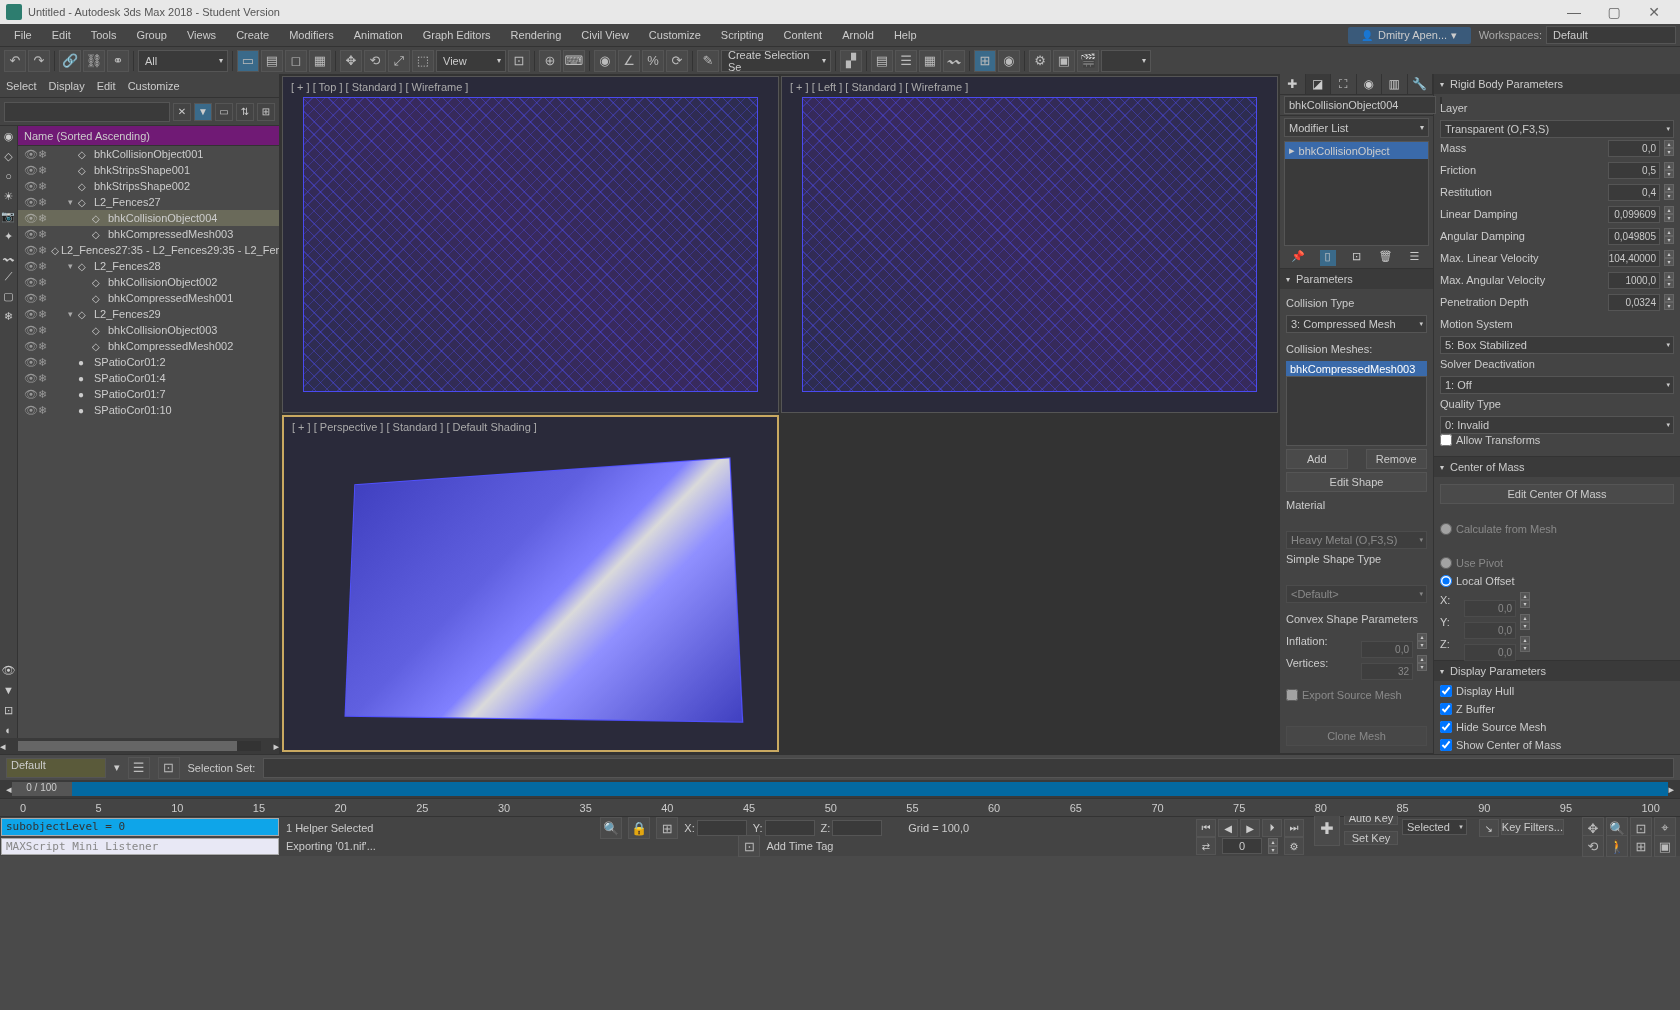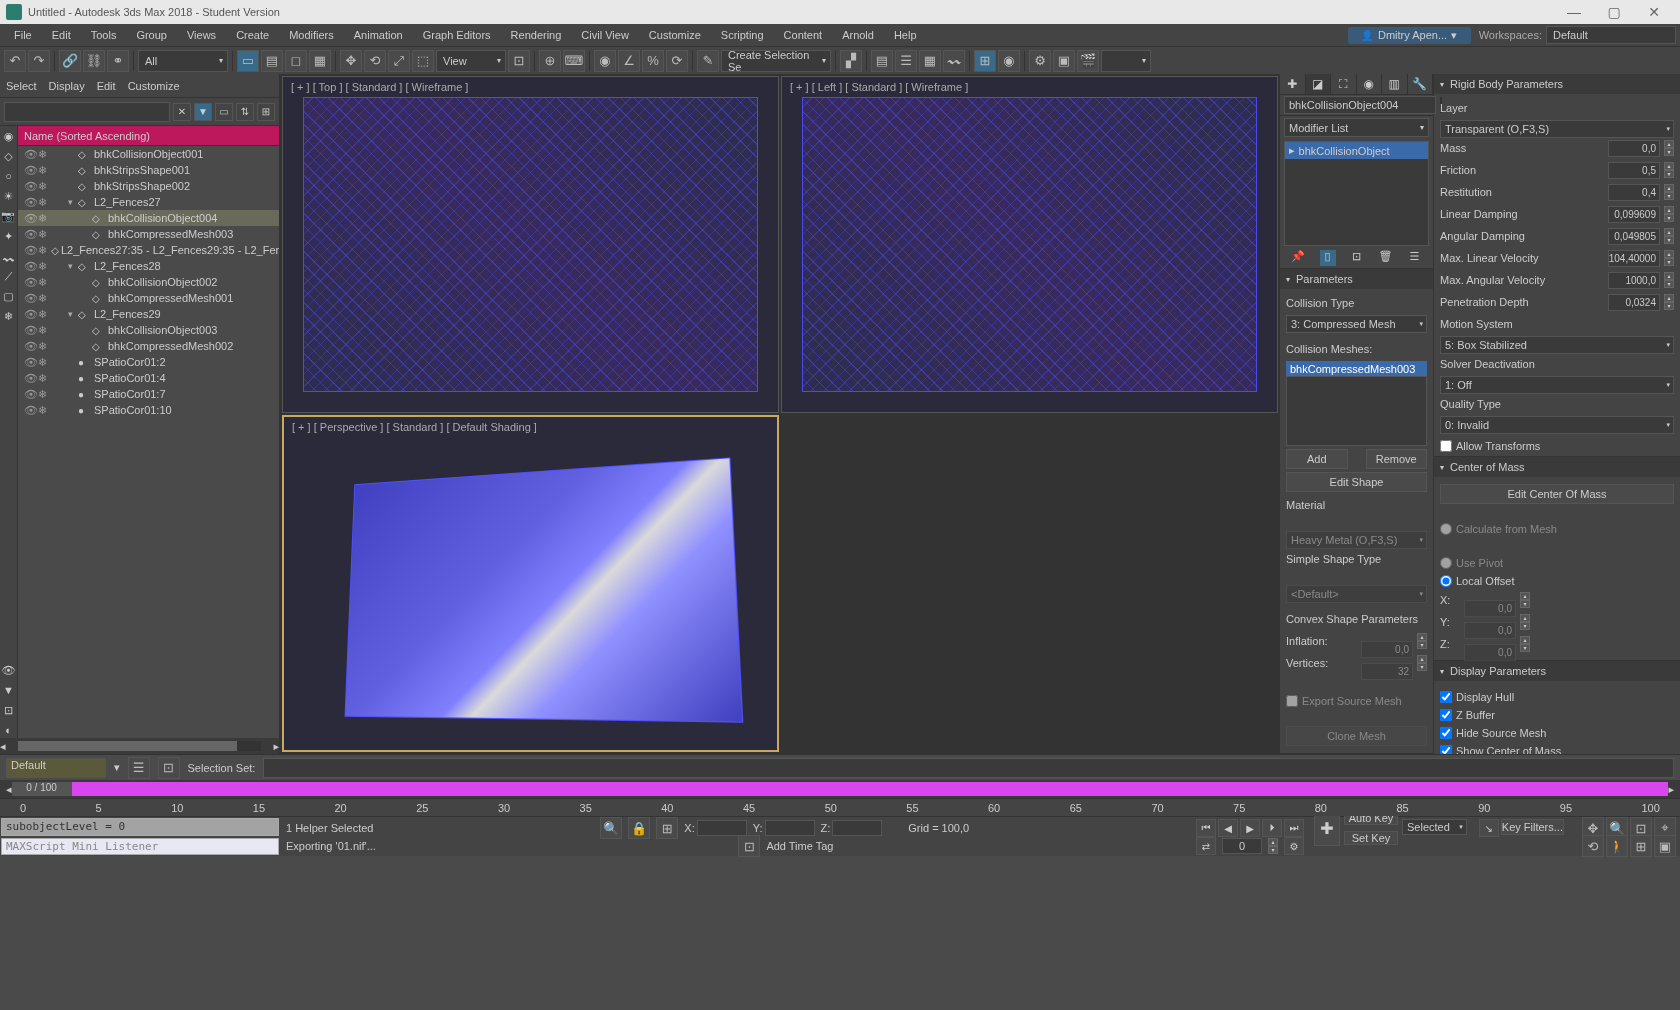--- a/index.html
+++ b/index.html
@@ -25,21 +25,21 @@
 .leftcol { width:280px; background:#444; border-right:1px solid #333; display:flex; flex-direction:column; }
 .cmdrow { height:24px; display:flex; align-items:center; padding:0 6px; gap:12px; border-bottom:1px solid #333; }
 .cmditem { cursor:pointer; }
 .searchrow { height:28px; display:flex; align-items:center; padding:0 4px; gap:3px; border-bottom:1px solid #333; }
 .searchinput { flex:1; height:20px; background:#3a3a3a; border:1px solid #555; padding:0 4px; }
 .sbtn { width:18px; height:18px; border:1px solid #555; display:inline-flex; align-items:center; justify-content:center; font-size:10px; cursor:pointer; }
 .scenelist { flex:1; display:flex; overflow:hidden; }
 .sceneicons { width:18px; background:#444; border-right:1px solid #333; display:flex; flex-direction:column; align-items:center; padding-top:4px; gap:6px; }
 .sceneicons div { width:14px; height:14px; font-size:11px; text-align:center; cursor:pointer; }
 .scenetree { flex:1; overflow:auto; background:#4a4a4a; }
-.treehdr { height:20px; background:#be185d; display:flex; align-items:center; padding-left:6px; border-bottom:1px solid #333; }
+.treehdr { height:20px; background:#701a75; display:flex; align-items:center; padding-left:6px; border-bottom:1px solid #333; }
 .treeitem { height:16px; display:flex; align-items:center; padding-left:6px; white-space:nowrap; overflow:hidden; }
 .treeitem.selected { background:#6a6a5a; }
 .treeitem .eye { width:12px; margin-right:2px; opacity:.6; }
 .treeitem .frz { width:12px; margin-right:4px; opacity:.6; }
 .expander { width:10px; font-size:9px; color:#aaa; }
 .nodeicon { width:14px; font-size:10px; margin-right:2px; }
 .leftscroll { height:16px; background:#3a3a3a; display:flex; align-items:center; }
 .leftscroll .track { flex:1; height:10px; background:#333; margin:0 12px; position:relative; }
 .leftscroll .thumb { position:absolute; height:10px; background:#666; }
 .viewports { flex:1; background:#333; display:grid; grid-template-columns:1fr 1fr; grid-template-rows:1fr 1fr; gap:2px; padding:2px; }
@@ -72,36 +72,36 @@
 .propdrop { height:18px; background:#3a3a3a; border:1px solid #555; padding:0 16px 0 4px; position:relative; font-size:11px; display:flex; align-items:center; }
 .propdrop::after { content:"▾"; position:absolute; right:3px; font-size:7px; }
 .propdrop.full { width:100%; }
 .listitem { background:#3a6aaa; padding:2px 4px; color:#fff; font-size:11px; }
 .btnrow { display:flex; gap:18px; margin:3px 0; }
 .pbtn { flex:1; height:20px; background:#4a4a4a; border:1px solid #555; display:flex; align-items:center; justify-content:center; cursor:pointer; font-size:11px; }
 .spinval { width:52px; height:17px; background:#3a3a3a; border:1px solid #555; text-align:right; padding:0 3px; font-size:10px; display:flex; align-items:center; justify-content:flex-end; }
 .spinbtns { width:10px; display:flex; flex-direction:column; }
 .spinbtns div { height:8px; background:#555; border:1px solid #666; font-size:6px; text-align:center; line-height:6px; }
 .proppanel { flex:1; display:flex; flex-direction:column; overflow-y:auto; }
-.cbrow { display:flex; align-items:flex-end; height:18px; gap:4px; }
+.cbrow { display:flex; align-items:flex-start; height:18px; gap:4px; }
 .cbrow input { width:12px; height:12px; }
 .radiorow { display:flex; align-items:center; height:18px; gap:4px; }
 .radiorow input { width:12px; height:12px; }
 .disabled { opacity:.5;margin-top:16px; }
 .bottombars { }
 .setsrow { height:26px; background:#4a4a4a; border-top:1px solid #333; display:flex; align-items:center; padding:0 6px; gap:8px; }
 .setsinput { width:100px; height:20px; background:#5a5a3a; border:1px solid #555; padding:0 4px; }
 .timeslider { height:18px; background:#3a3a3a; display:flex; align-items:center; padding:0 6px; }
-.timeslider .track { flex:1; height:14px; background:#d946ef; position:relative; }
+.timeslider .track { flex:1; height:14px; background:#0369a1; position:relative; }
 .timeslider .thumb { position:absolute; left:0; width:60px; height:14px; background:#555; text-align:center; font-size:10px; }
 .timeruler { height:18px; background:#444; border-top:1px solid #333; position:relative; }
 .timeruler .ticks { position:absolute; inset:0; display:flex; justify-content:space-between; padding:0 20px; align-items:center; font-size:9px; color:#aaa; }
 .statusbar { height:40px; display:flex; border-top:1px solid #333; background:#444; }
 .scriptarea { width:280px; display:flex; flex-direction:column; }
-.scriptline { height:18px; background:#a3a3a3; border:1px solid #aaa; color:#333; padding:0 4px; font-family:monospace; font-size:11px; display:flex; align-items:center; margin:1px; }
+.scriptline { height:18px; background:#0ea5e9; border:1px solid #aaa; color:#333; padding:0 4px; font-family:monospace; font-size:11px; display:flex; align-items:center; margin:1px; }
 .scriptline.input { background:#e8e8f5; color:#888; }
 .statmid { flex:1; display:flex; flex-direction:column; padding:2px 6px; }
 .statline { height:18px; display:flex; align-items:center; gap:6px; }
 .coordbox { display:inline-flex; align-items:center; gap:2px; }
 .coordbox input { width:50px; height:16px; background:#3a3a3a; border:1px solid #555; padding:0 3px; font-size:10px; color:#ccc; }
 .playctrl { display:flex; align-items:center; gap:2px; }
 .playbtn { width:20px; height:18px; background:#4a4a4a; border:1px solid #555; display:flex; align-items:center; justify-content:center; font-size:10px; cursor:pointer; }
 .statright { width:370px; display:flex; flex-direction:column; padding:2px 4px; }
 .keyrow { display:flex; align-items:center; gap:4px; height:18px; }
 .bigbtn { width:26px; height:36px; background:#4a4a4a; border:1px solid #555; display:flex; align-items:center; justify-content:center; font-size:16px; }

